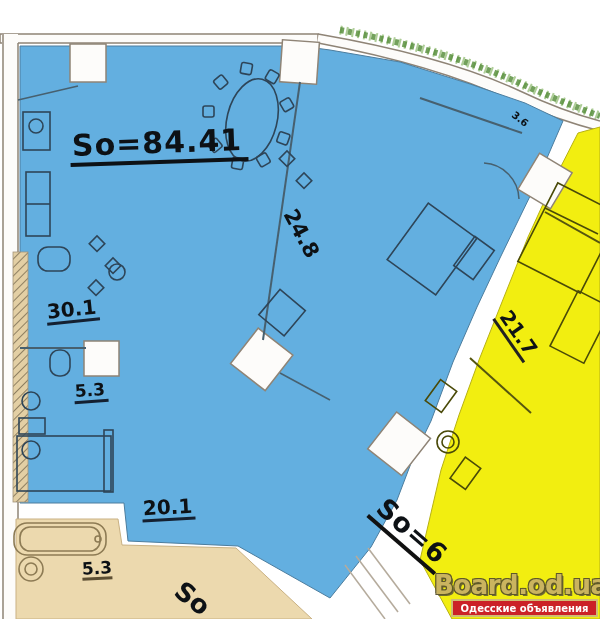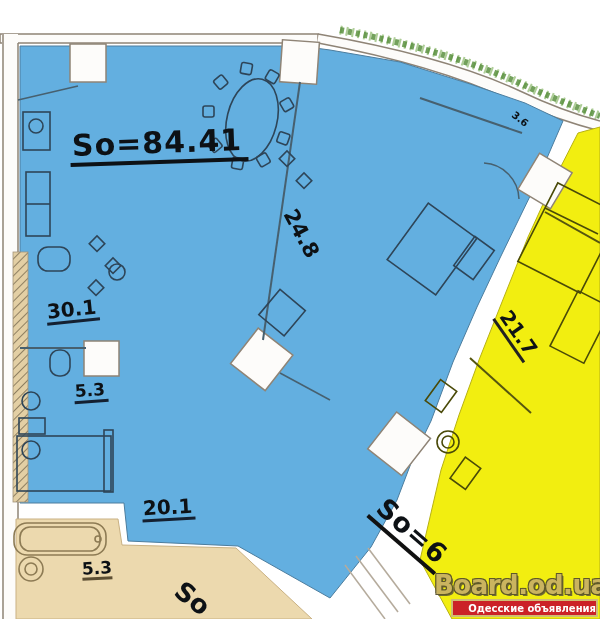--- a/index.html
+++ b/index.html
@@ -17,21 +17,21 @@
   .lbl-217{left:512px;top:306px;font-size:20px;transform:rotate(55deg);transform-origin:left top;
            border-bottom:3px solid #222;padding:0 3px 1px 1px;}
   .lbl-so-yellow{left:388px;top:492px;font-size:27px;letter-spacing:1px;transform:rotate(41deg);
                  transform-origin:left top;border-bottom:4px solid #111;padding:0 4px 2px 2px;}
   .lbl-so-tan{left:186px;top:577px;font-size:26px;transform:rotate(38deg);transform-origin:left top;}
   .wm-text{position:absolute;left:434px;top:570px;font-size:26px;font-weight:bold;letter-spacing:-0.5px;
            color:#c8b164;opacity:0.95;
            text-shadow:1px 1px 0 #57512b,-1px -1px 0 #57512b,1px -1px 0 #57512b,-1px 1px 0 #57512b,2px 2px 0 #6b6436;}
   .wm-banner{position:absolute;left:451px;top:599px;width:143px;height:14px;background:#cb2127;
              border:2px solid #cfbd72;color:#ffffff;font-size:10px;font-weight:bold;
-             display:flex;align-items:center;justify-content:flex-end;}
+             display:flex;align-items:center;justify-content:center;}
 </style>
 </head>
 <body>
 
 <div id="stage">
 
   <svg id="plan-svg" width="600" height="619" viewBox="0 0 600 619">
     <defs>
       <pattern id="hatch" width="6" height="6" patternUnits="userSpaceOnUse" patternTransform="rotate(45)">
         <rect width="6" height="6" fill="#e3cfa4"></rect>

